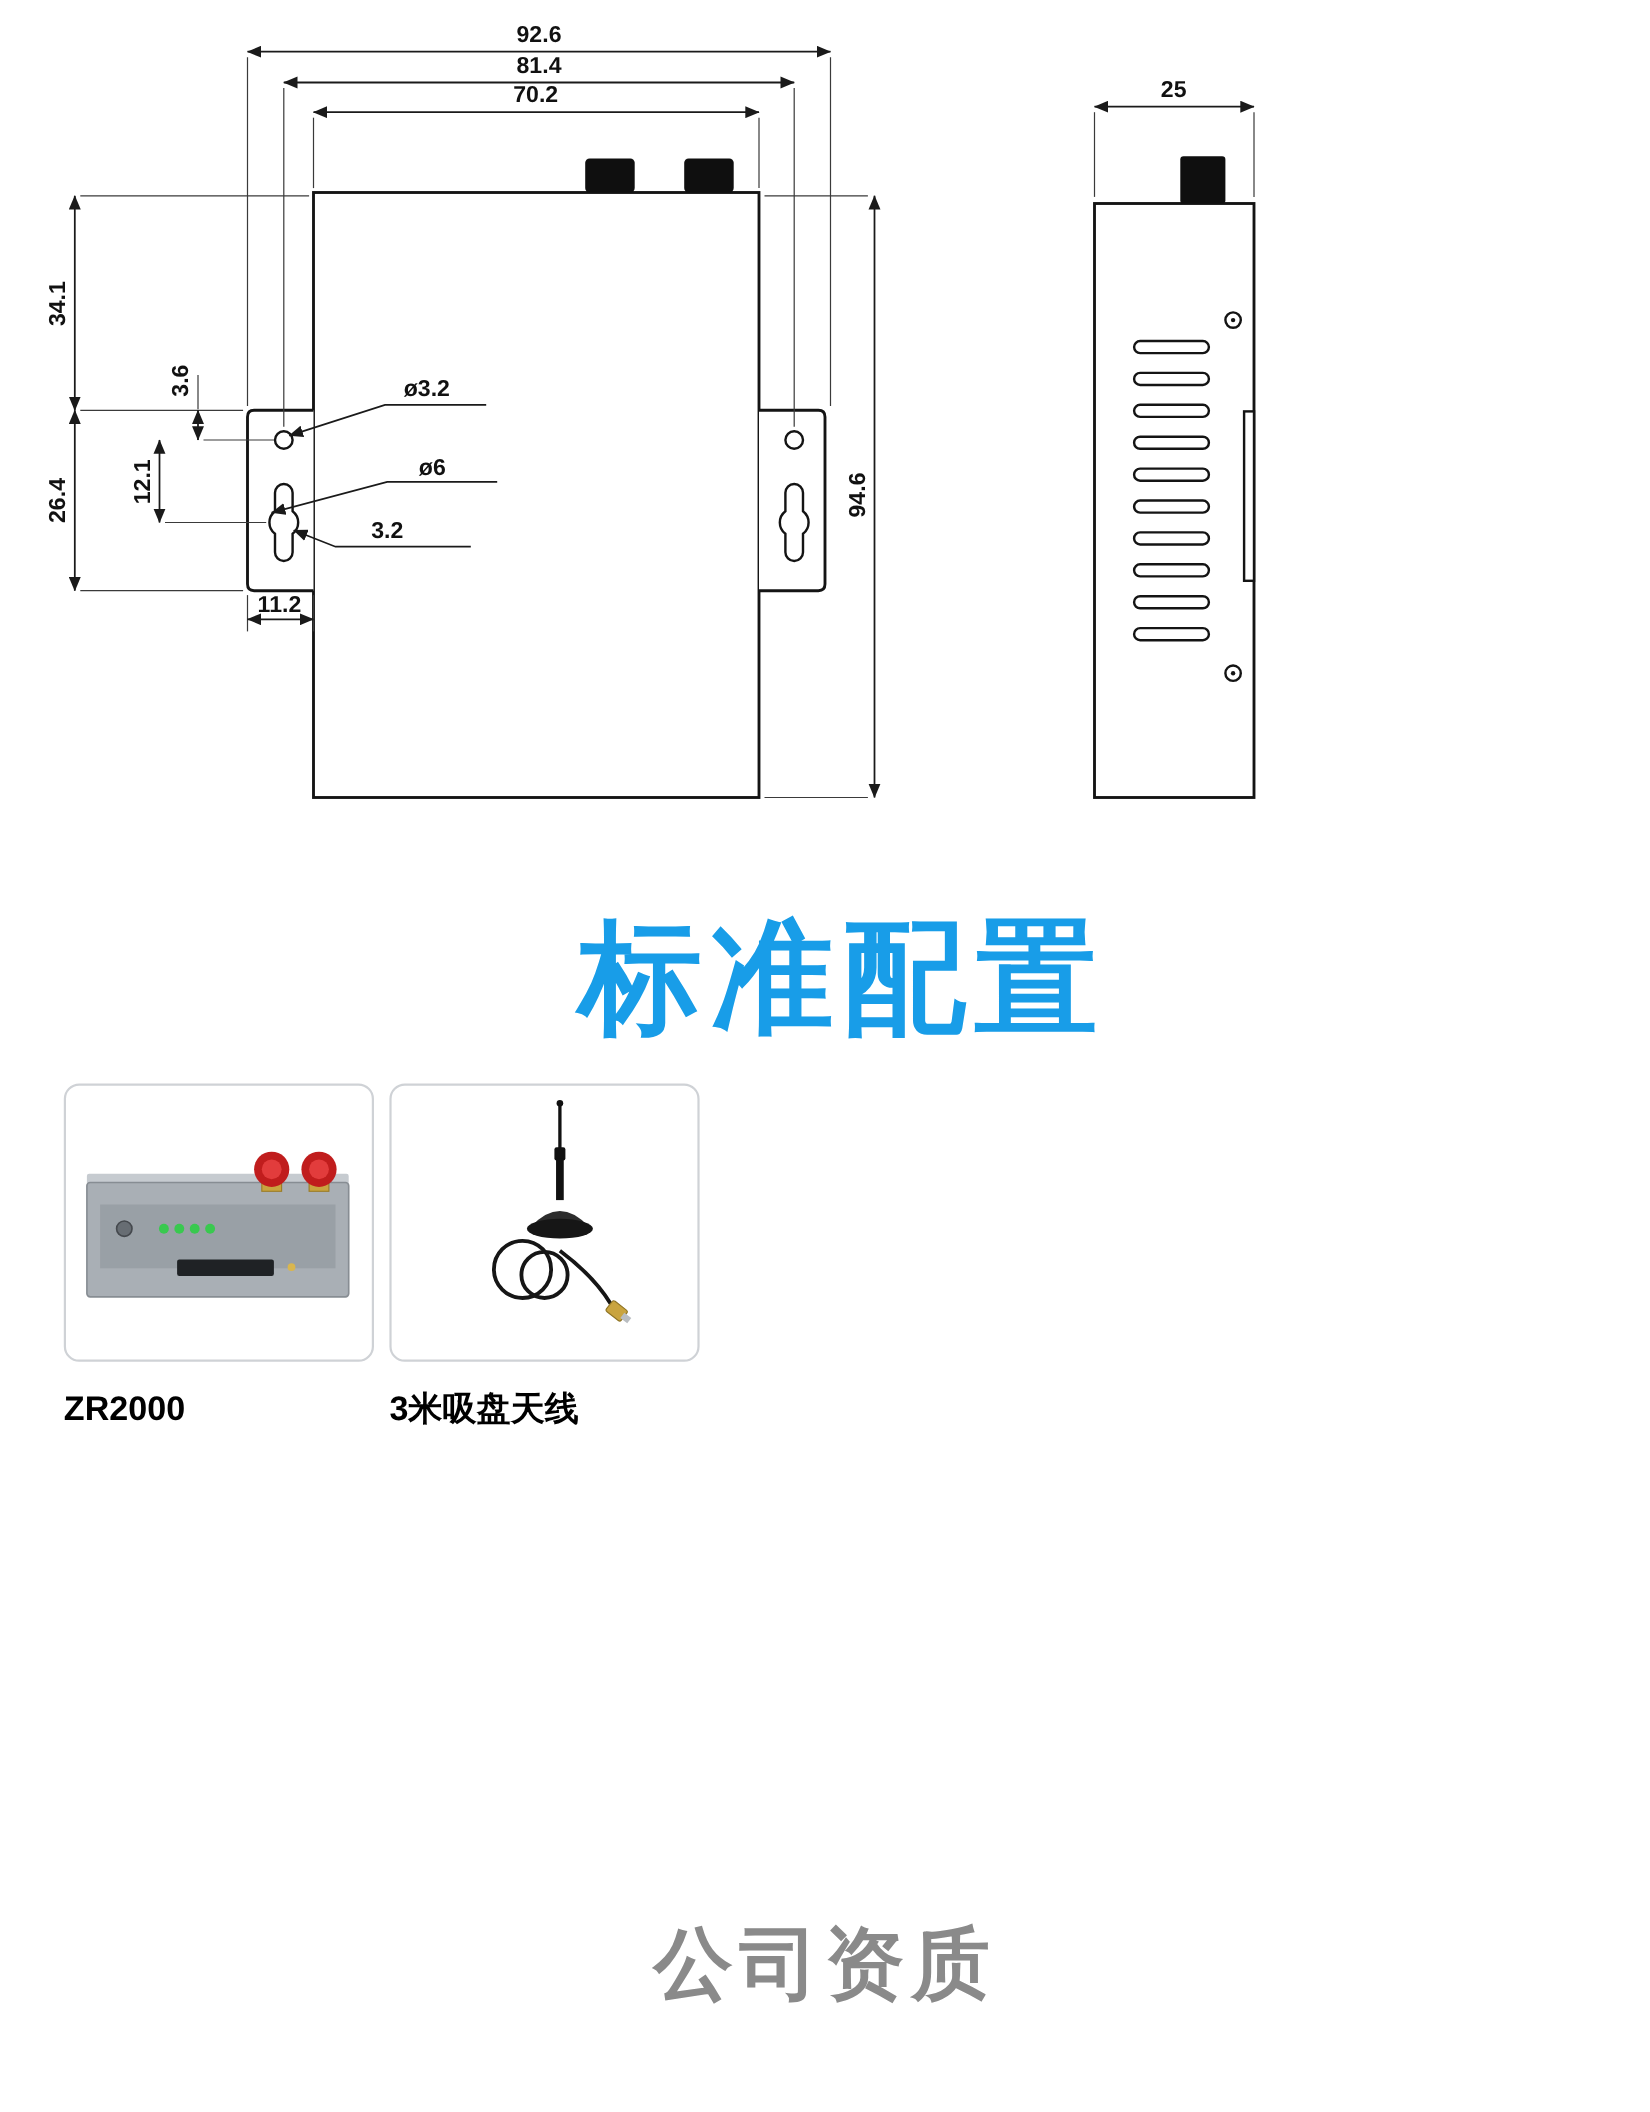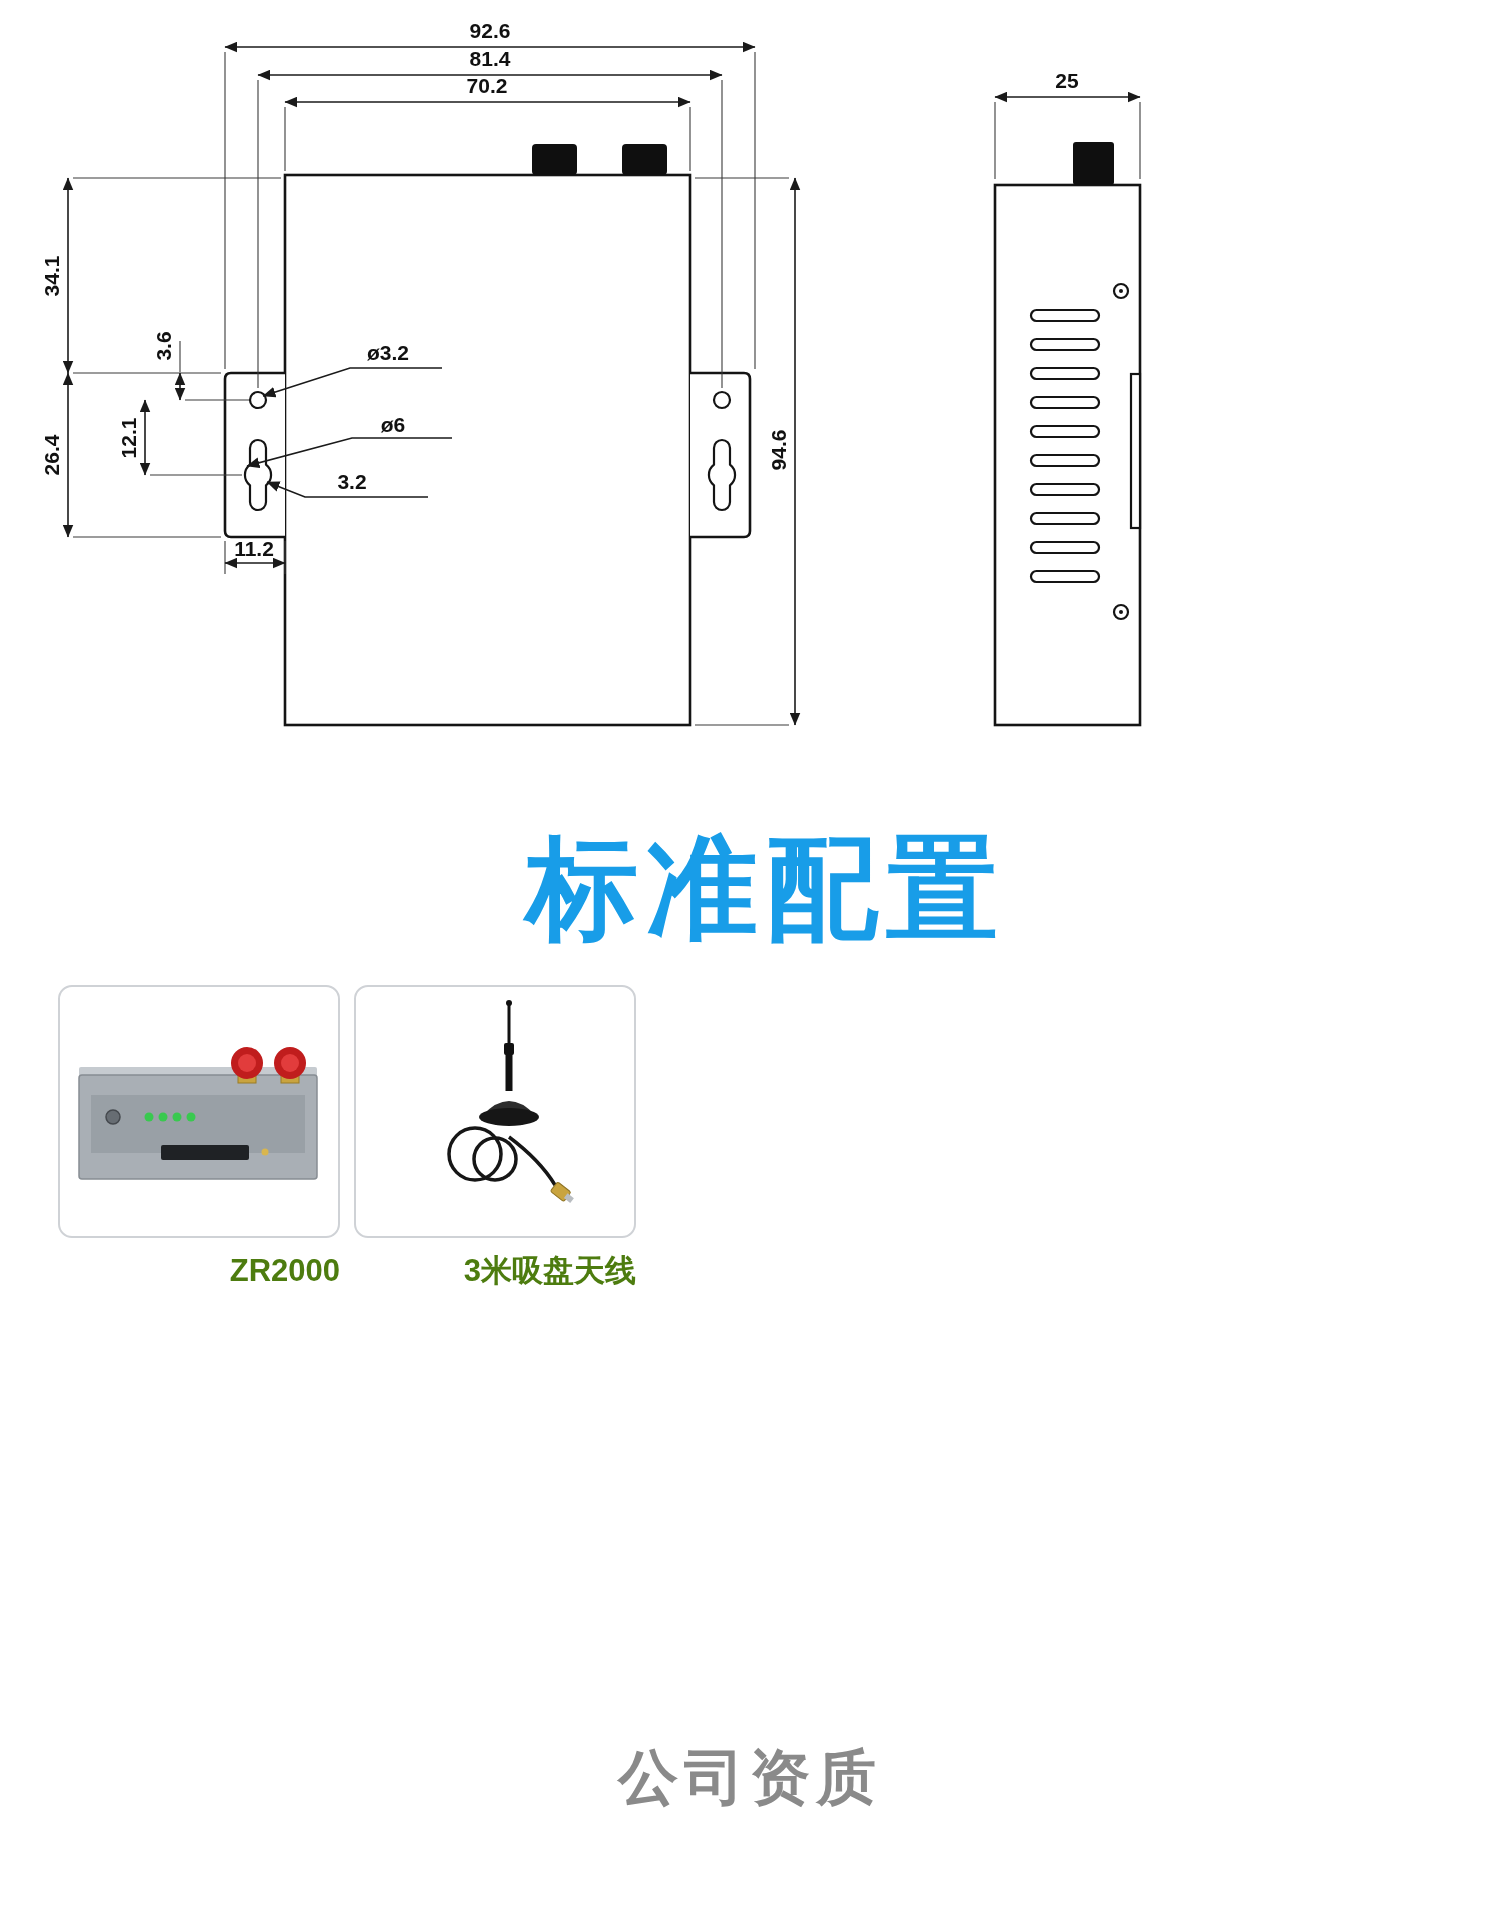--- a/index.html
+++ b/index.html
@@ -18,26 +18,26 @@
   .drawing text { font-family:"Liberation Sans", sans-serif; font-size:21px; font-weight:700; fill:#111; }
 
   
   .config-title { position:absolute; top:798px; left:0; width:100%; margin:16px; text-align:center;
                   font-size:112px; font-weight:800; letter-spacing:8px; color:#189de8; }
   .cards { position:absolute; top:985px; left:58px; display:flex; gap:14px; }
   .config-item { width:282px; }
   .config-card { width:282px; height:253px; box-sizing:border-box; border:2px solid #cfd2d6;
                  border-radius:14px; background:#fff; overflow:hidden; }
   .config-card svg { width:100%; height:100%; display:block; }
-  .config-label { margin-top:14px; text-align:right; font-size:31px; font-weight:700;
-                  color:#4d7c0f; white-space:pre-line; line-height:1.25; }
+  .config-label { margin-top:24px; text-align:left; font-size:31px; font-weight:700;
+                  color:#000000; white-space:pre-line; line-height:1.25; }
 
   
   .qual-title { position:absolute; top:1738px; left:0; width:100%; margin:0; text-align:center;
-                font-size:60px; font-weight:800; letter-spacing:6px; color:#8a8a8a; }
+                font-size:72px; font-weight:800; letter-spacing:6px; color:#8a8a8a; }
   .qual-sub   { position:absolute; top:1854px; left:0; width:100%; text-align:center;
                 font-size:41px; font-weight:700; color:#5f6d96; }
 </style>
 </head>
 <body>
 
 <div class="page">
 
   <svg class="drawing" viewBox="0 0 1500 775">
     <defs>

